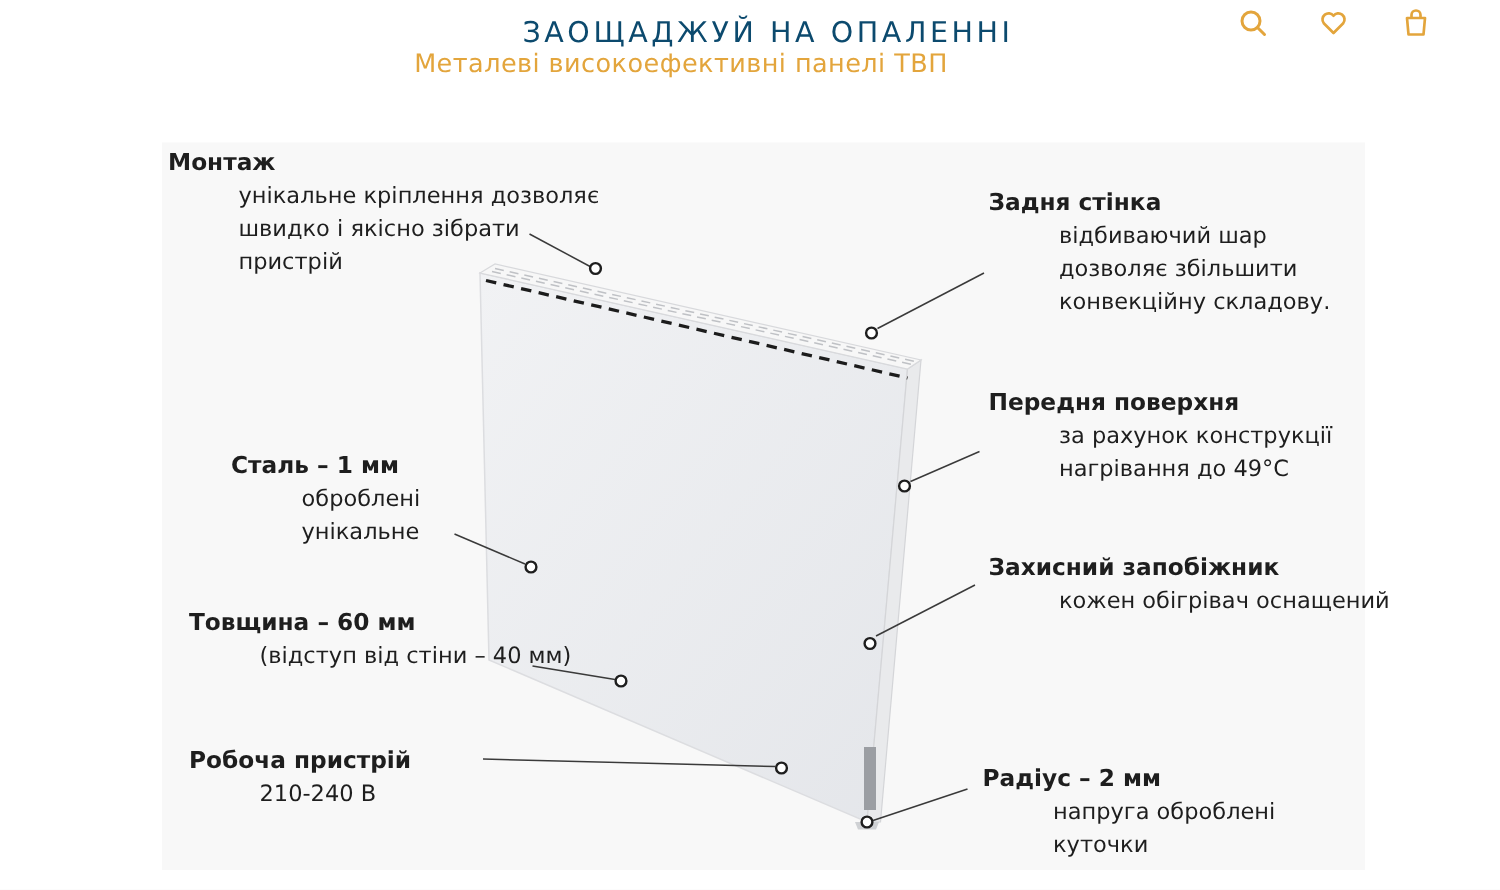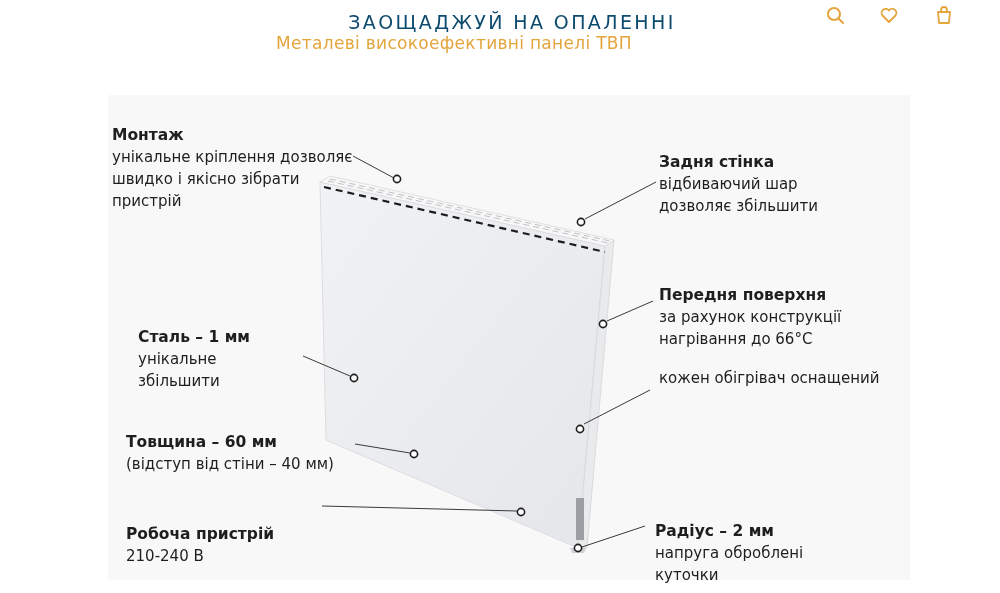--- a/index.html
+++ b/index.html
@@ -20,22 +20,22 @@
   .hicon { position: absolute; top: 0; width: 22px; height: 22px; cursor: pointer; }
   .hicon svg { width: 22px; height: 22px; }
 
   .infographic {
     position: absolute; left: 108px; top: 95px; width: 802px; height: 485px;
     background: #f8f8f8;
   }
   .panel-svg { position: absolute; left: 0; top: 0; width: 1000px; height: 593px; }
 
   .callout { position: absolute; color: #1e1e1e; font-size: 15px; line-height: 22px; }
-  .callout .title { font-weight: bold; display: block; font-size: 15.5px; margin-top: 27px; }
-  .callout .line { display: block; }
+  .callout .title { font-weight: bold; display: block; font-size: 15.5px; }
+  .callout .line { display: block; margin-left: 47px; }
 </style>
 </head>
 <body>
 
 <div class="header-eyebrow">ЗАОЩАДЖУЙ НА ОПАЛЕННІ</div>
 <div class="header-title">Металеві високоефективні панелі ТВП</div>
 
 <div class="header-icons">
   <div class="hicon" style="left:4px;">
     <svg viewBox="0 0 22 22" fill="none" stroke="#e3a53c" stroke-width="2" stroke-linecap="round">
@@ -109,45 +109,47 @@
   <span class="title">Монтаж</span>
   <span class="line">унікальне кріплення дозволяє</span>
   <span class="line">швидко і якісно зібрати</span>
   <span class="line">пристрій</span>
 </div>
 
 <div class="callout" style="left:659px; top:124px;">
   <span class="title">Задня стінка</span>
   <span class="line">відбиваючий шар</span>
   <span class="line">дозволяє збільшити</span>
+  <span class="line">конвекційну складову.</span>
 </div>
 
 <div class="callout" style="left:659px; top:257px;">
   <span class="title">Передня поверхня</span>
   <span class="line">за рахунок конструкції</span>
-  <span class="line">нагрівання до 66°С</span>
+  <span class="line">нагрівання до 49°С</span>
 </div>
 
-<div class="callout" style="left:138px; top:299px;">
+<div class="callout" style="left:154px; top:299px;">
   <span class="title">Сталь – 1 мм</span>
+  <span class="line">оброблені</span>
   <span class="line">унікальне</span>
-  <span class="line">збільшити</span>
 </div>
 
 <div class="callout" style="left:126px; top:404px;">
   <span class="title">Товщина – 60 мм</span>
   <span class="line">(відступ від стіни – 40 мм)</span>
 </div>
 
 <div class="callout" style="left:659px; top:367px;">
+  <span class="title">Захисний запобіжник</span>
   <span class="line">кожен обігрівач оснащений</span>
 </div>
 
 <div class="callout" style="left:126px; top:496px;">
   <span class="title">Робоча пристрій</span>
   <span class="line">210-240 В</span>
 </div>
 
-<div class="callout" style="left:655px; top:493px;">
+<div class="callout" style="left:655px; top:508px;">
   <span class="title">Радіус – 2 мм</span>
   <span class="line">напруга  оброблені</span>
   <span class="line">куточки</span>
 </div>
 
 </body></html>

